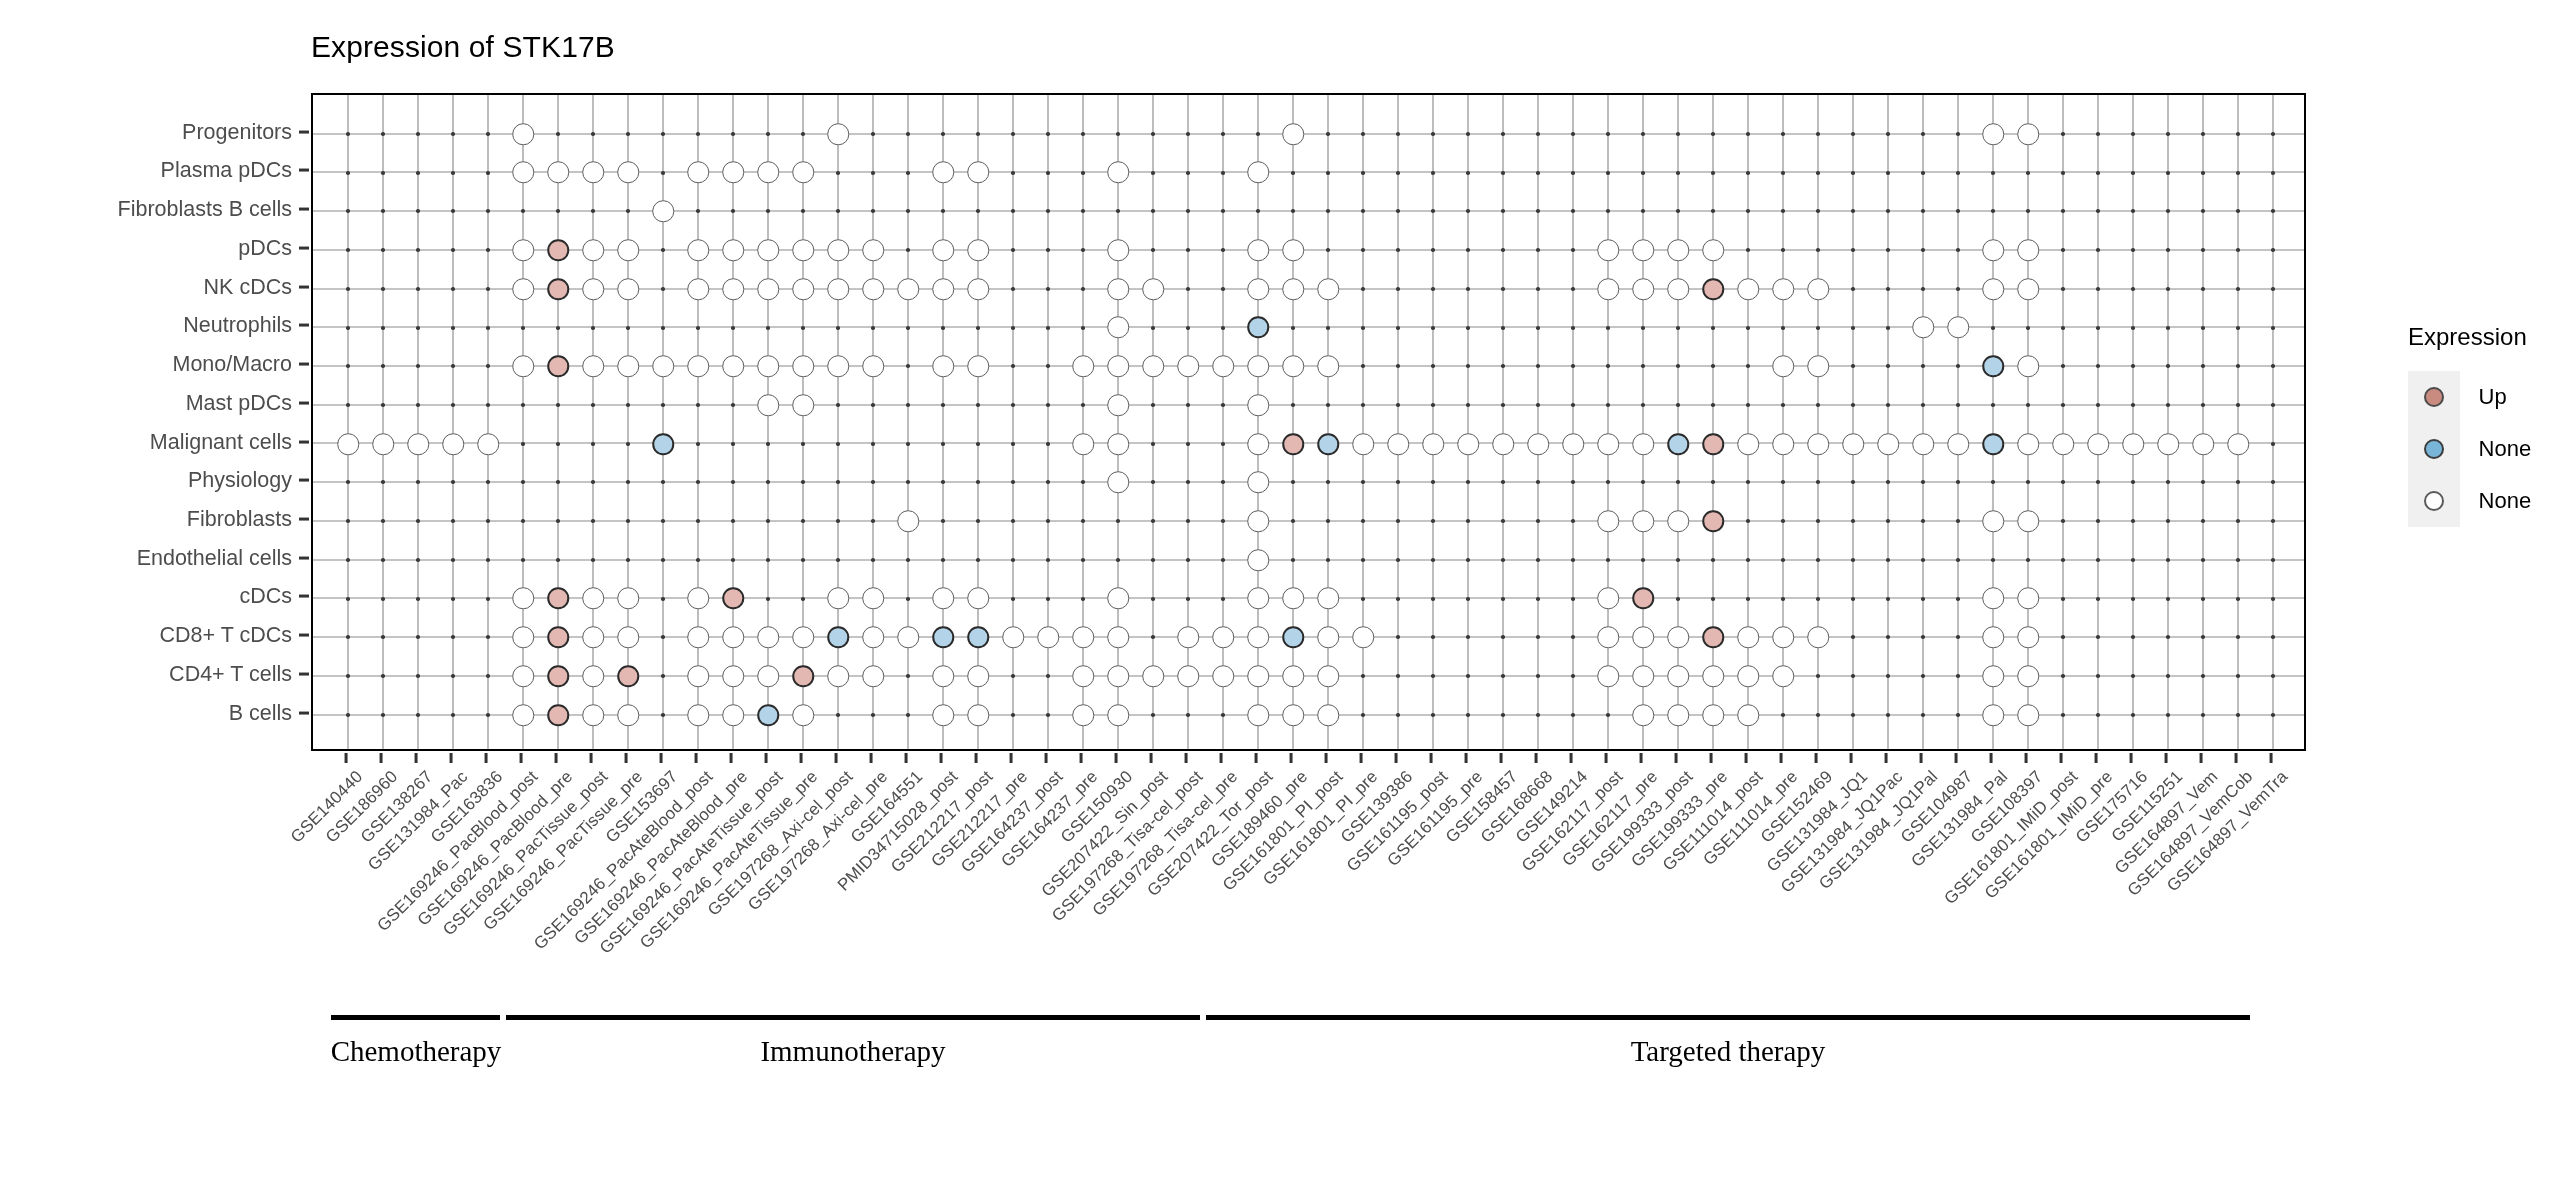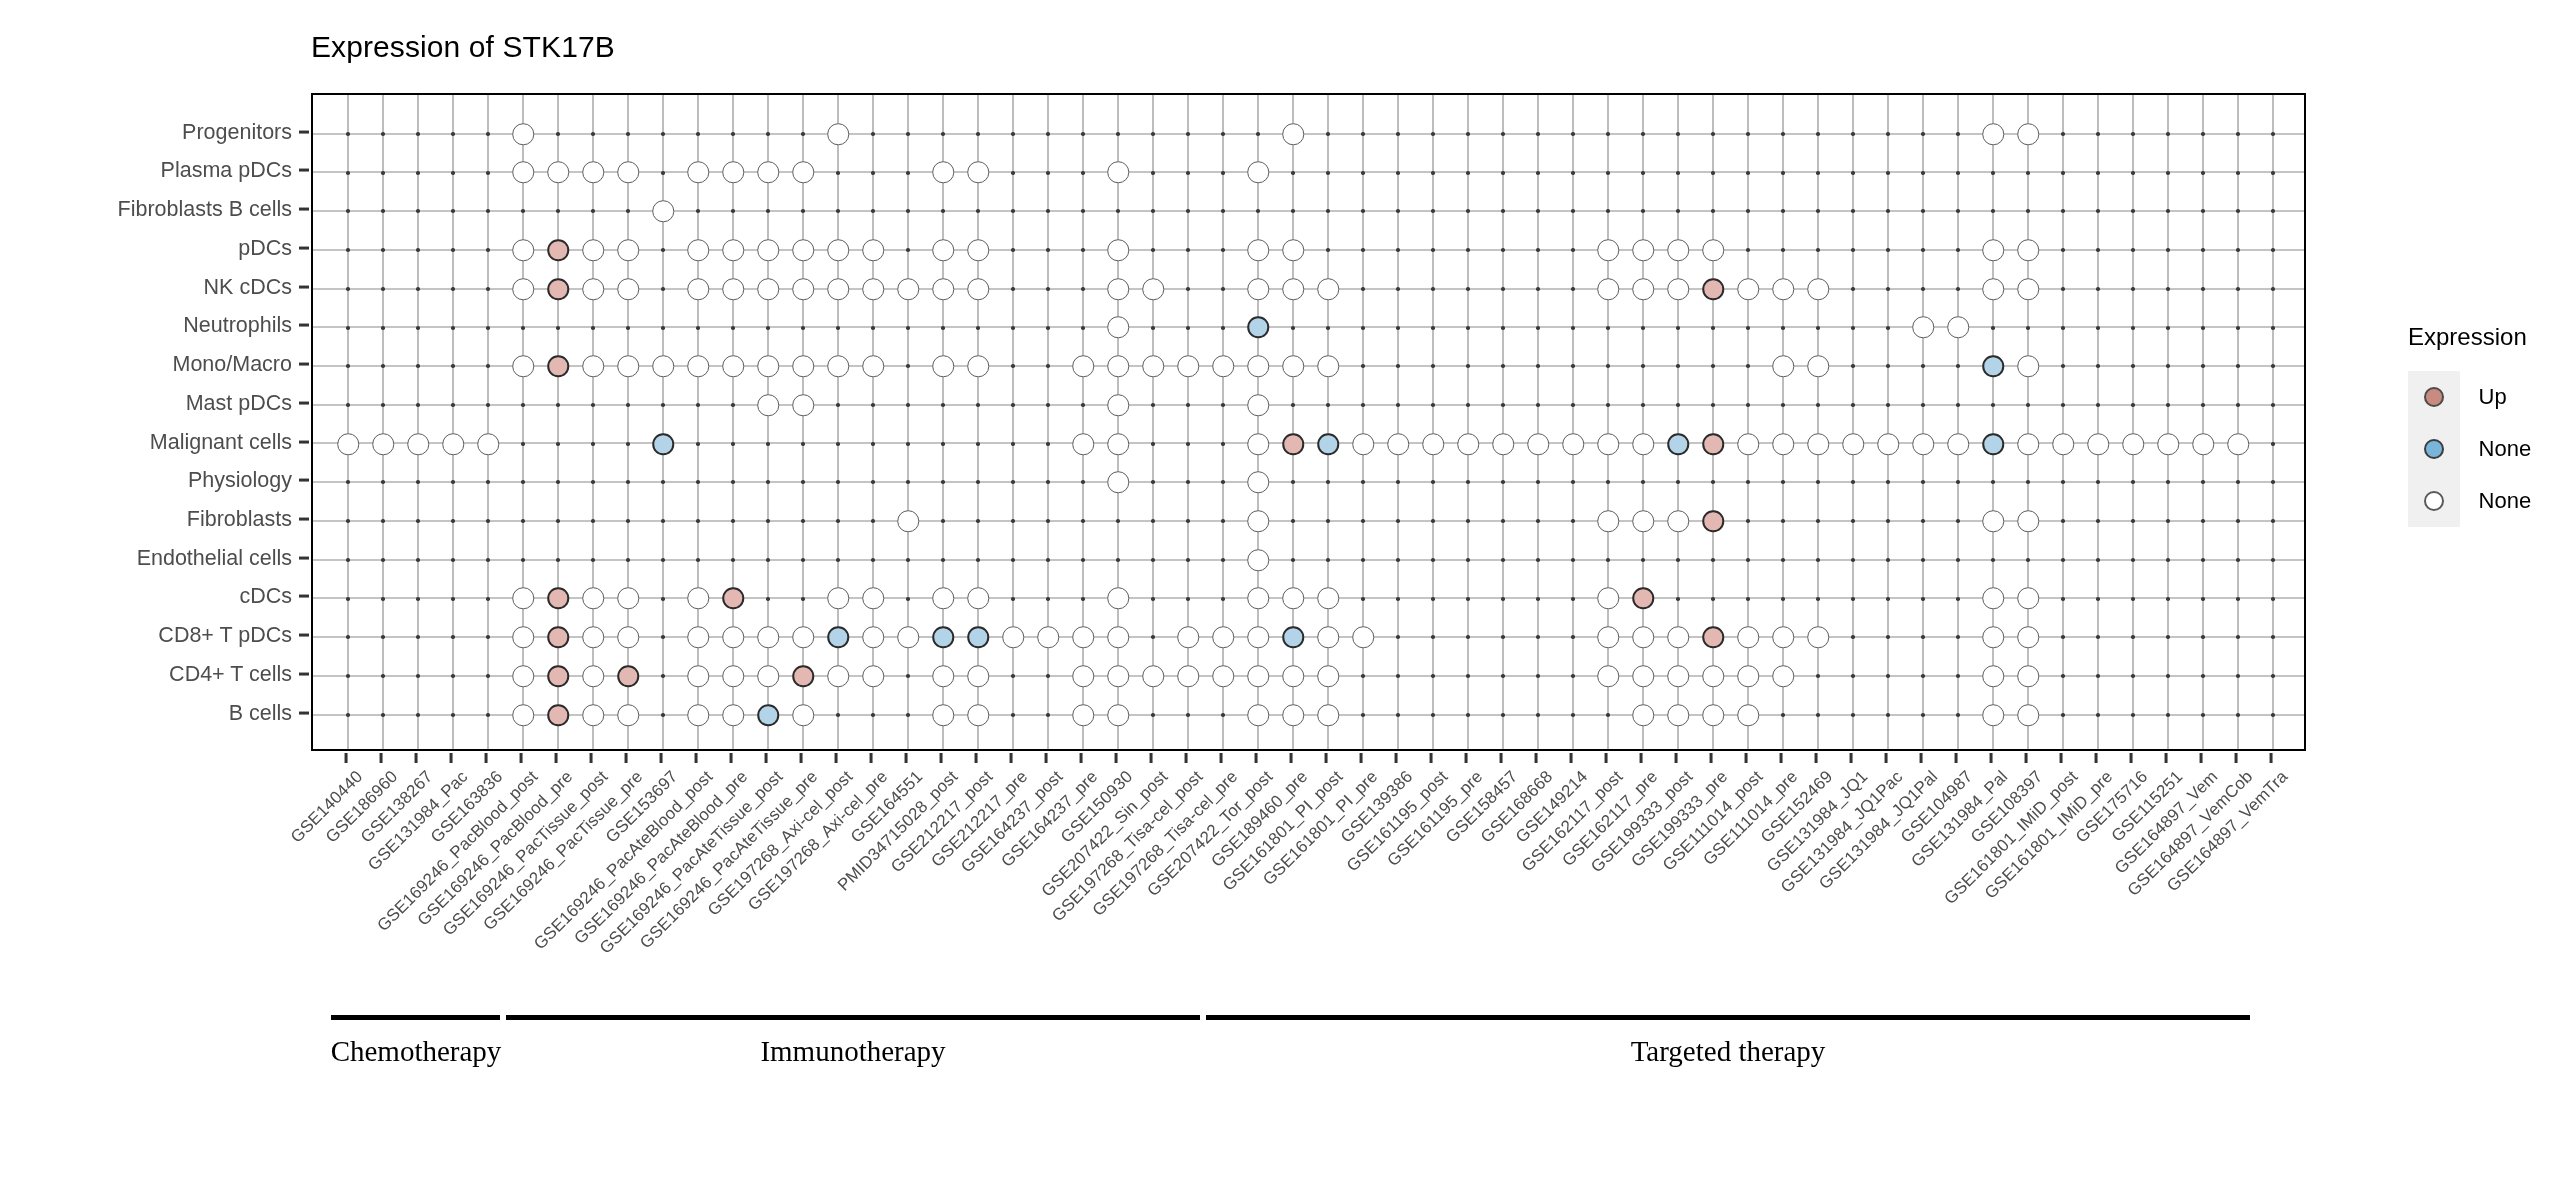--- a/index.html
+++ b/index.html
@@ -1327,21 +1327,21 @@
       <div class="ytick-lbl" style="right: 2284px; top: 442px; left: auto;">Malignant cells</div>
       <div class="ytick-mark" style="left: 299px; top: 480px; right: auto;"></div>
       <div class="ytick-lbl" style="right: 2284px; top: 480px; left: auto;">Physiology</div>
       <div class="ytick-mark" style="left: 299px; top: 519px; right: auto;"></div>
       <div class="ytick-lbl" style="right: 2284px; top: 519px; left: auto;">Fibroblasts</div>
       <div class="ytick-mark" style="left: 299px; top: 558px; right: auto;"></div>
       <div class="ytick-lbl" style="right: 2284px; top: 558px; left: auto;">Endothelial cells</div>
       <div class="ytick-mark" style="left: 299px; top: 596px; right: auto;"></div>
       <div class="ytick-lbl" style="right: 2284px; top: 596px; left: auto;">cDCs</div>
       <div class="ytick-mark" style="left: 299px; top: 635px; right: auto;"></div>
-      <div class="ytick-lbl" style="right: 2284px; top: 635px; left: auto;">CD8+ T pDCs</div>
+      <div class="ytick-lbl" style="right: 2284px; top: 635px; left: auto;">CD8+ T cDCs</div>
       <div class="ytick-mark" style="left: 299px; top: 674px; right: auto;"></div>
       <div class="ytick-lbl" style="right: 2284px; top: 674px; left: auto;">CD4+ T cells</div>
       <div class="ytick-mark" style="left: 299px; top: 713px; right: auto;"></div>
       <div class="ytick-lbl" style="right: 2284px; top: 713px; left: auto;">B cells</div>
     </div>
   <div id="x-axis">
       <div class="xtick-mark" style="left: 346px; top: 753px;"></div>
       <div class="xtick-lbl" style="left: 353px;">GSE140440</div>
       <div class="xtick-mark" style="left: 381px; top: 753px;"></div>
       <div class="xtick-lbl" style="left: 388px;">GSE186960</div>

